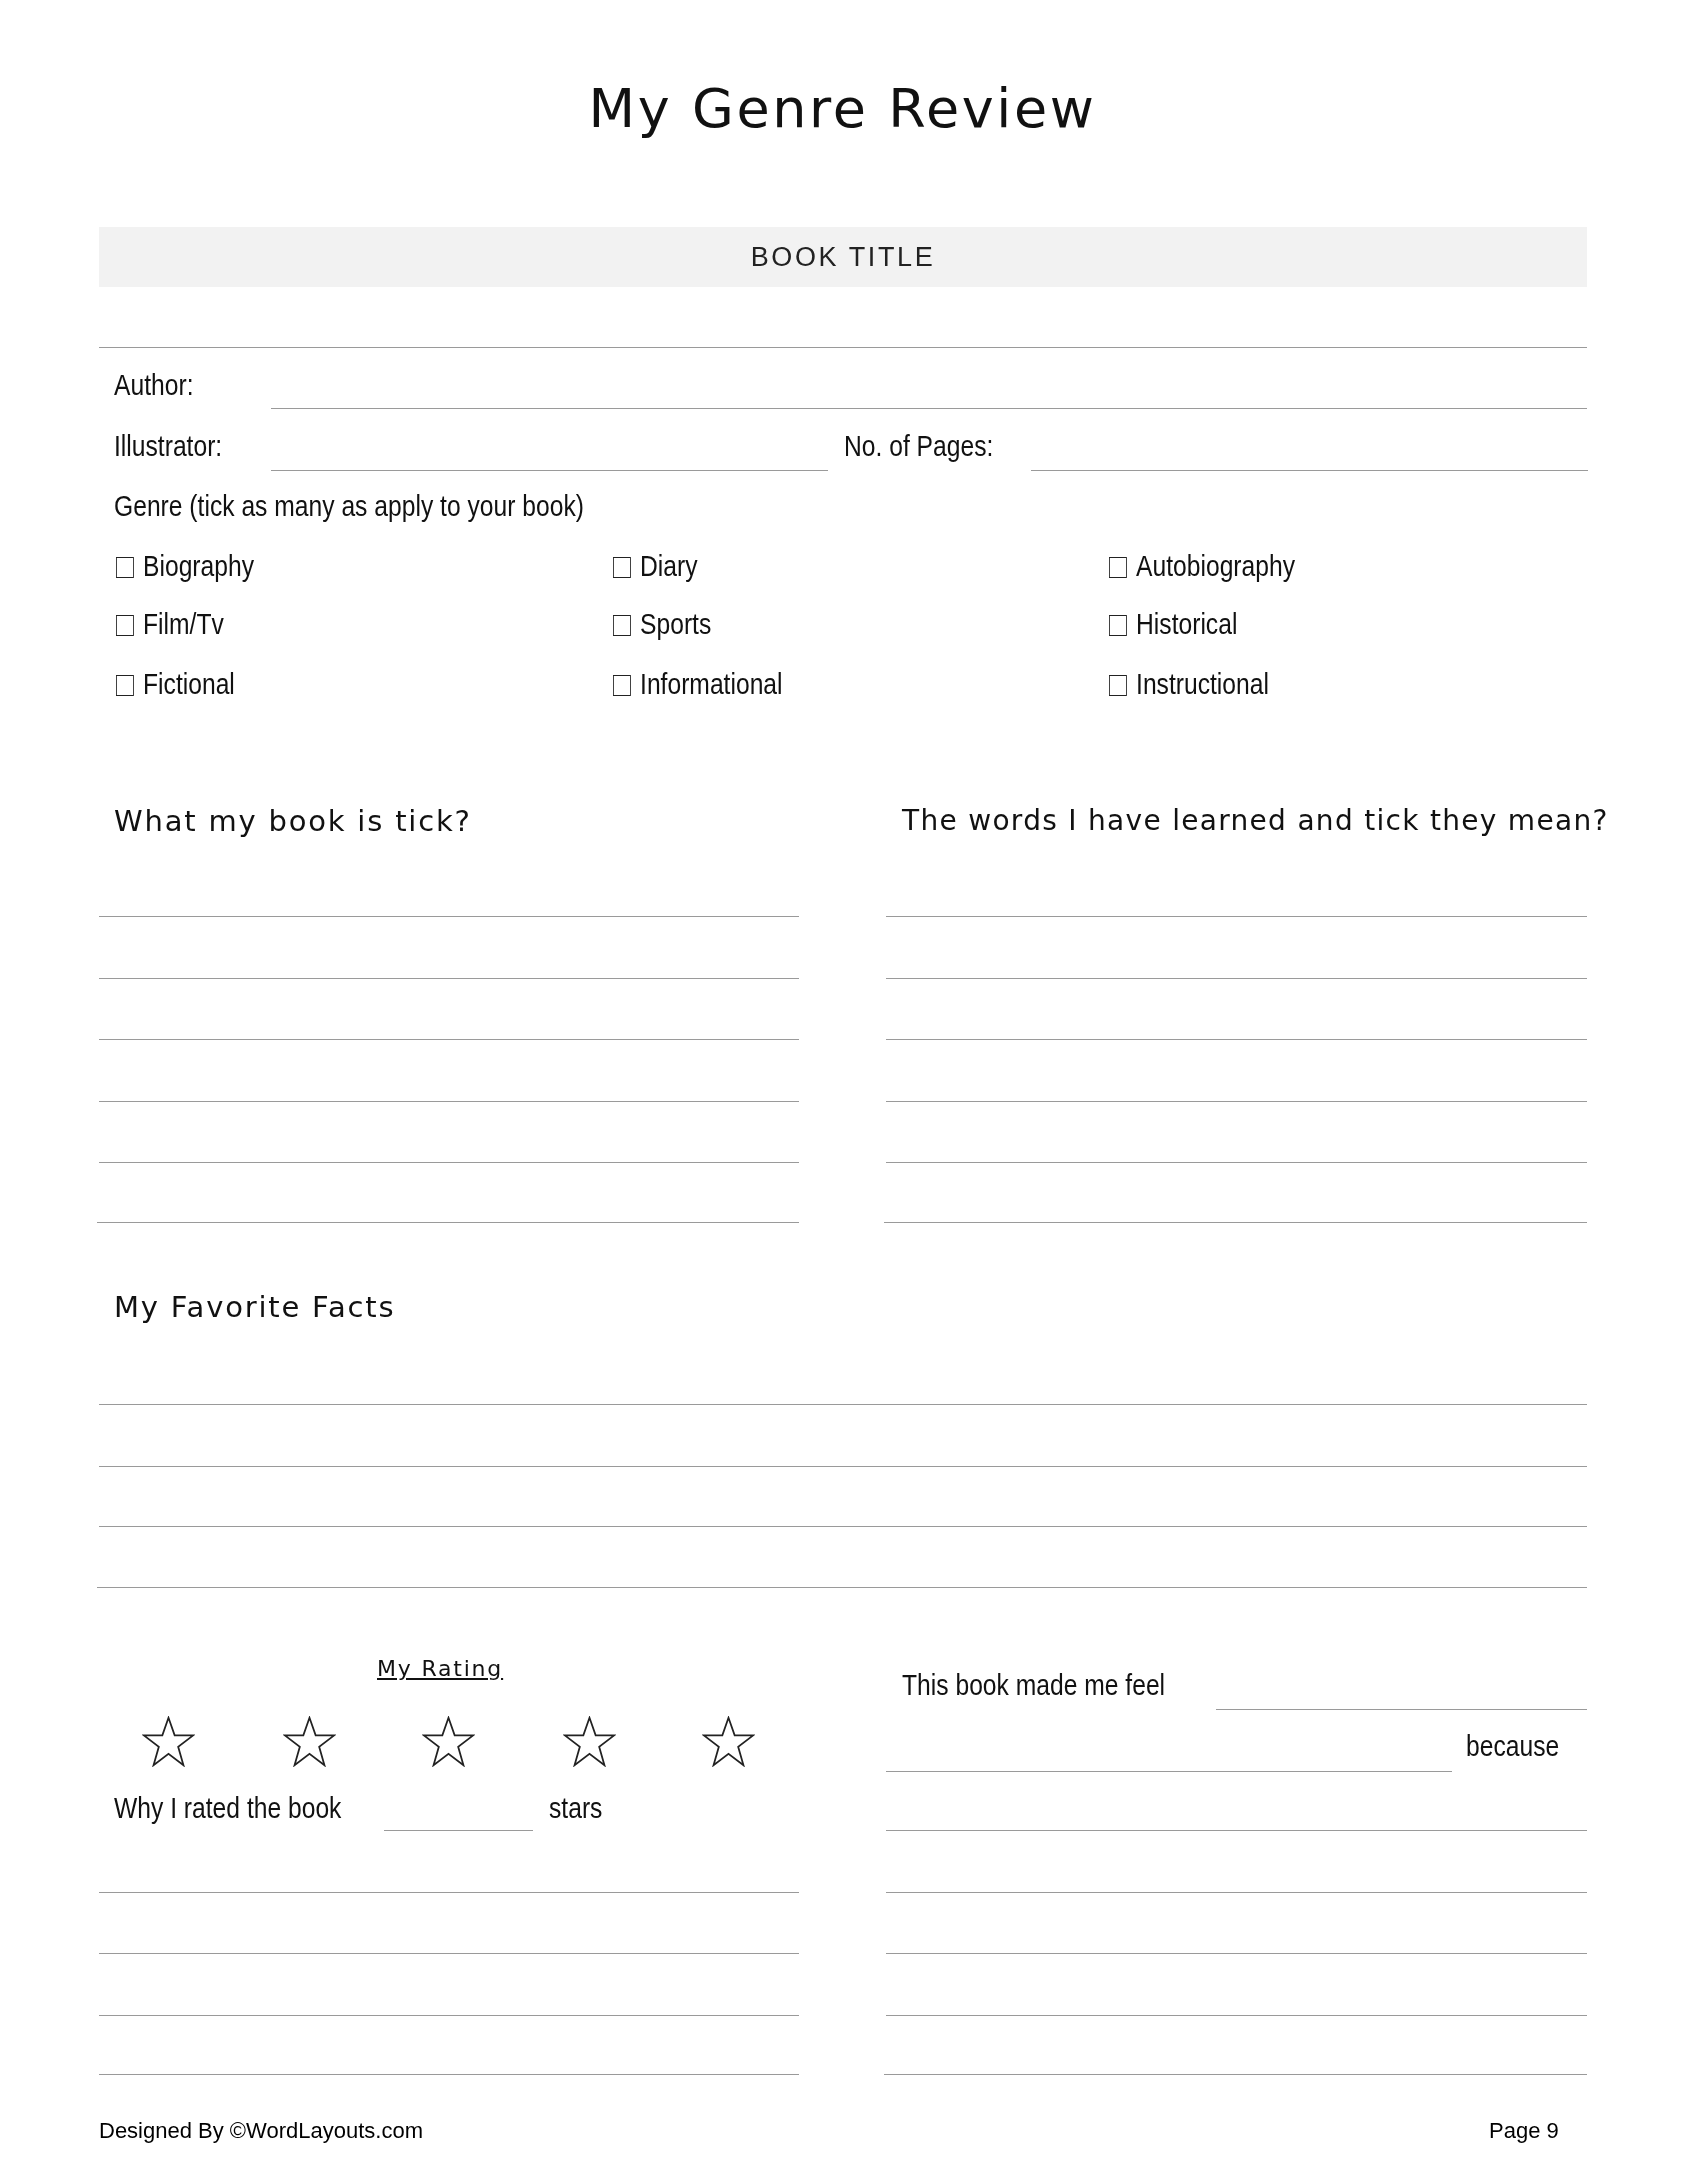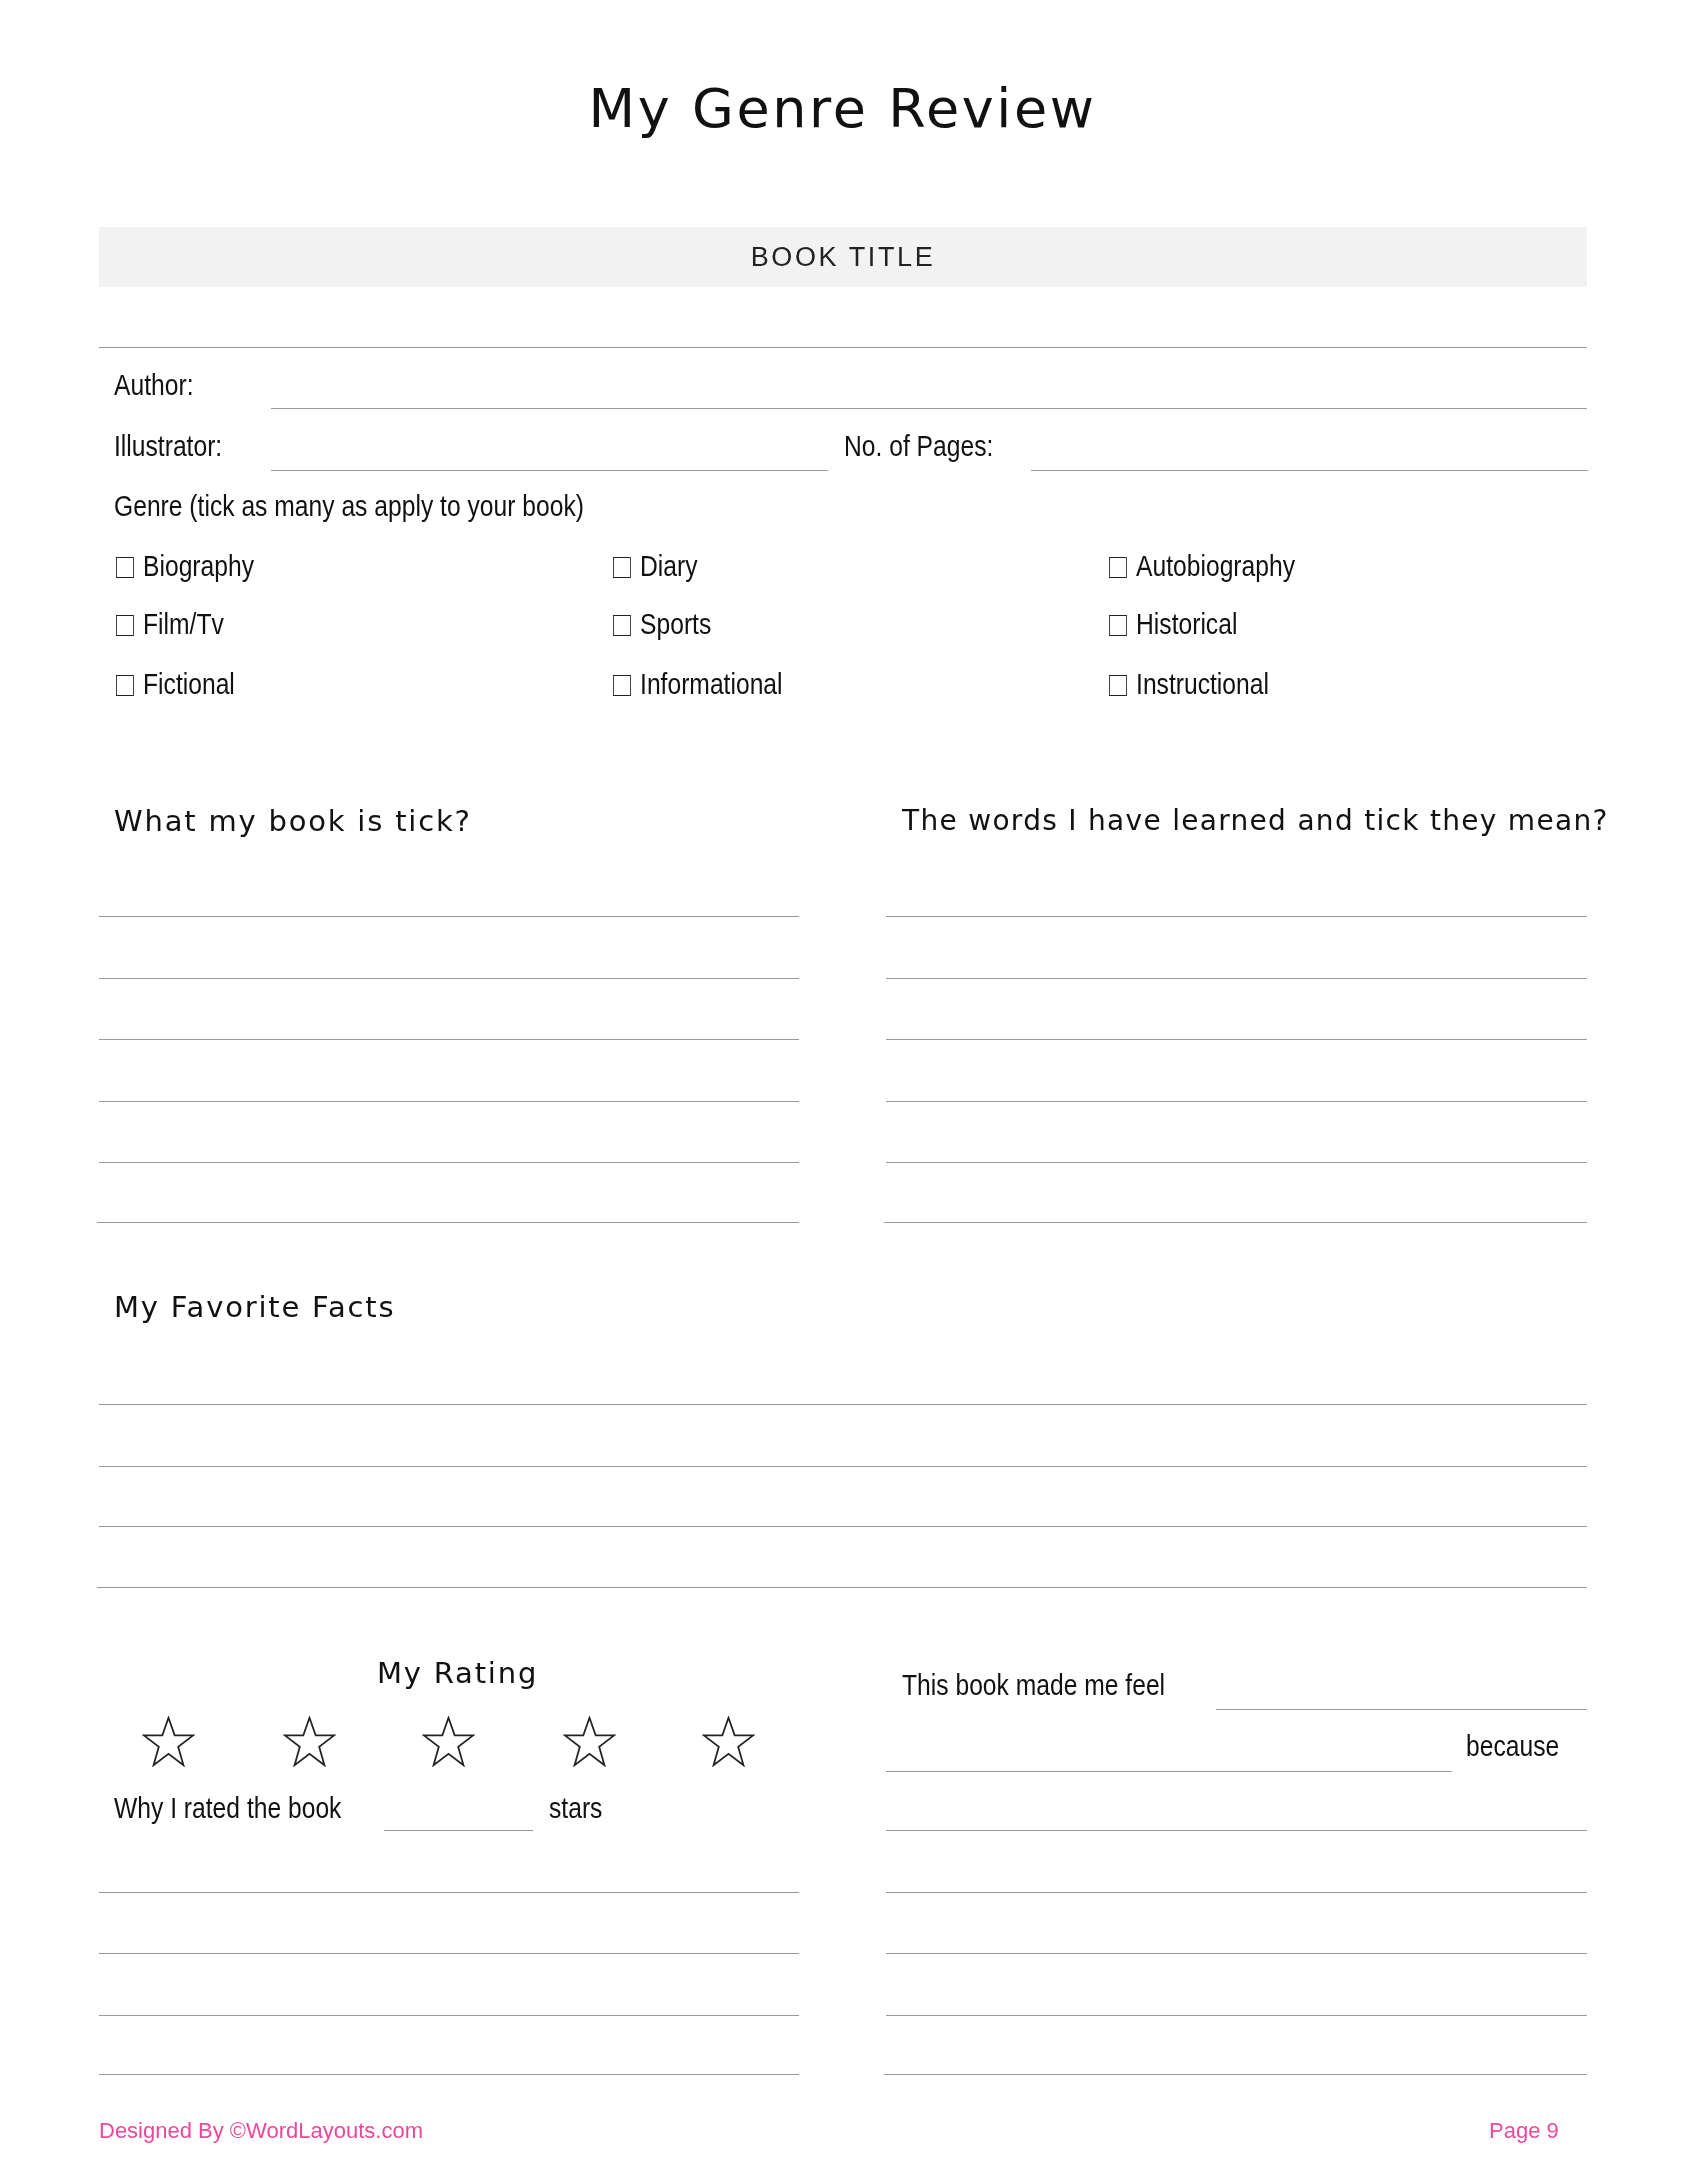--- a/index.html
+++ b/index.html
@@ -8,21 +8,21 @@
   .abs { position:absolute; }
   .hline { position:absolute; height:0; border-top:1.8px solid #9a9a9a; }
   .title { left:0; width:1685px; top:77px; text-align:center; font-size:54px; letter-spacing:2.6px; }
   .band { left:99px; top:227px; width:1488px; height:60px; background:#f2f2f2;
           display:flex; align-items:center; justify-content:center;
           font-family:"Liberation Sans", sans-serif; font-size:27px; letter-spacing:2.6px; color:#222; }
   .lbl { font-family:"Liberation Sans", sans-serif; font-size:29px; transform:scaleX(0.85); transform-origin:left center; white-space:nowrap; }
   .hd { font-size:29px; letter-spacing:1.8px; white-space:nowrap; }
   .cb { display:inline-block; width:19.3px; height:19.3px; border:1.8px solid #222; margin-right:10.5px; vertical-align:-1.8px; }
   .star { position:absolute; width:53px; height:51px; }
-  .footer { font-family:"Liberation Sans", sans-serif; font-size:22px; color:#ec4899; }
+  .footer { font-family:"Liberation Sans", sans-serif; font-size:22px; color:#000000; }
 </style>
 </head>
 <body>
 
 <div class="abs title">My Genre Review</div>
 
 <div class="abs band">
   <span>BOOK TITLE</span>
 </div>
 <div class="hline" style="left:99px;top:347px;width:1488px;"></div>
@@ -65,21 +65,21 @@
 <div class="hline" style="left:886px;top:1101px;width:701px;"></div>
 <div class="hline" style="left:886px;top:1162px;width:701px;"></div>
 <div class="hline" style="left:884px;top:1222px;width:703px;"></div>
 
 <div class="abs hd" style="left:114px;top:1290px;text-align:center;">My Favorite Facts</div>
 <div class="hline" style="left:99px;top:1404px;width:1488px;"></div>
 <div class="hline" style="left:99px;top:1466px;width:1488px;"></div>
 <div class="hline" style="left:99px;top:1526px;width:1488px;"></div>
 <div class="hline" style="left:97px;top:1587px;width:1490px;"></div>
 
-<div class="abs hd" style="left:377px;top:1656px;font-size:29px;">My Rating</div>
+<div class="abs hd" style="left:377px;top:1656px;font-size:22px;text-decoration:underline;">My Rating</div>
 
 <svg class="star" style="left:142px;top:1716px;" viewBox="0 0 60 58">
     <polygon points="30,2 37,22 58,22 41,35 47,56 30,43 13,56 19,35 2,22 23,22" fill="#fff" stroke="#222" stroke-width="2"></polygon>
   </svg>
 <svg class="star" style="left:283px;top:1716px;" viewBox="0 0 60 58">
     <polygon points="30,2 37,22 58,22 41,35 47,56 30,43 13,56 19,35 2,22 23,22" fill="#fff" stroke="#222" stroke-width="2"></polygon>
   </svg>
 <svg class="star" style="left:422px;top:1716px;" viewBox="0 0 60 58">
     <polygon points="30,2 37,22 58,22 41,35 47,56 30,43 13,56 19,35 2,22 23,22" fill="#fff" stroke="#222" stroke-width="2"></polygon>
   </svg>

